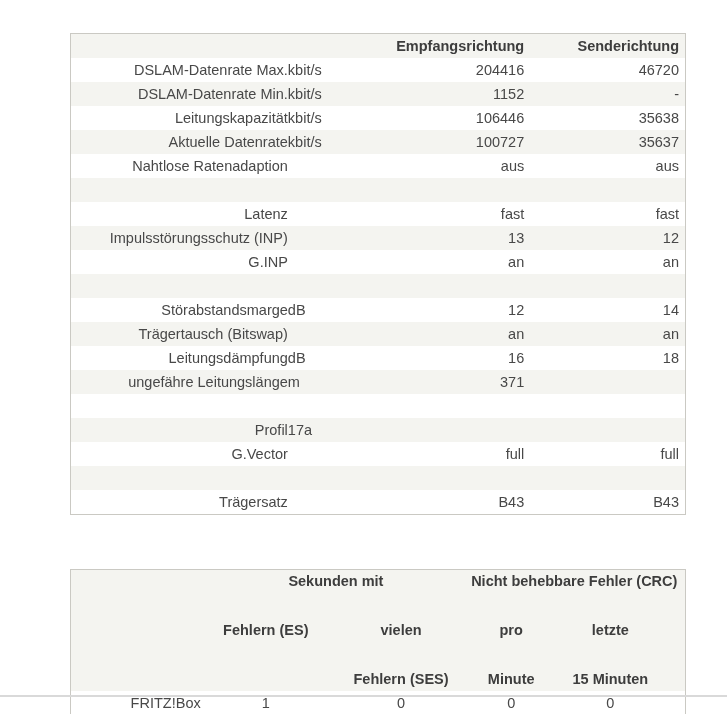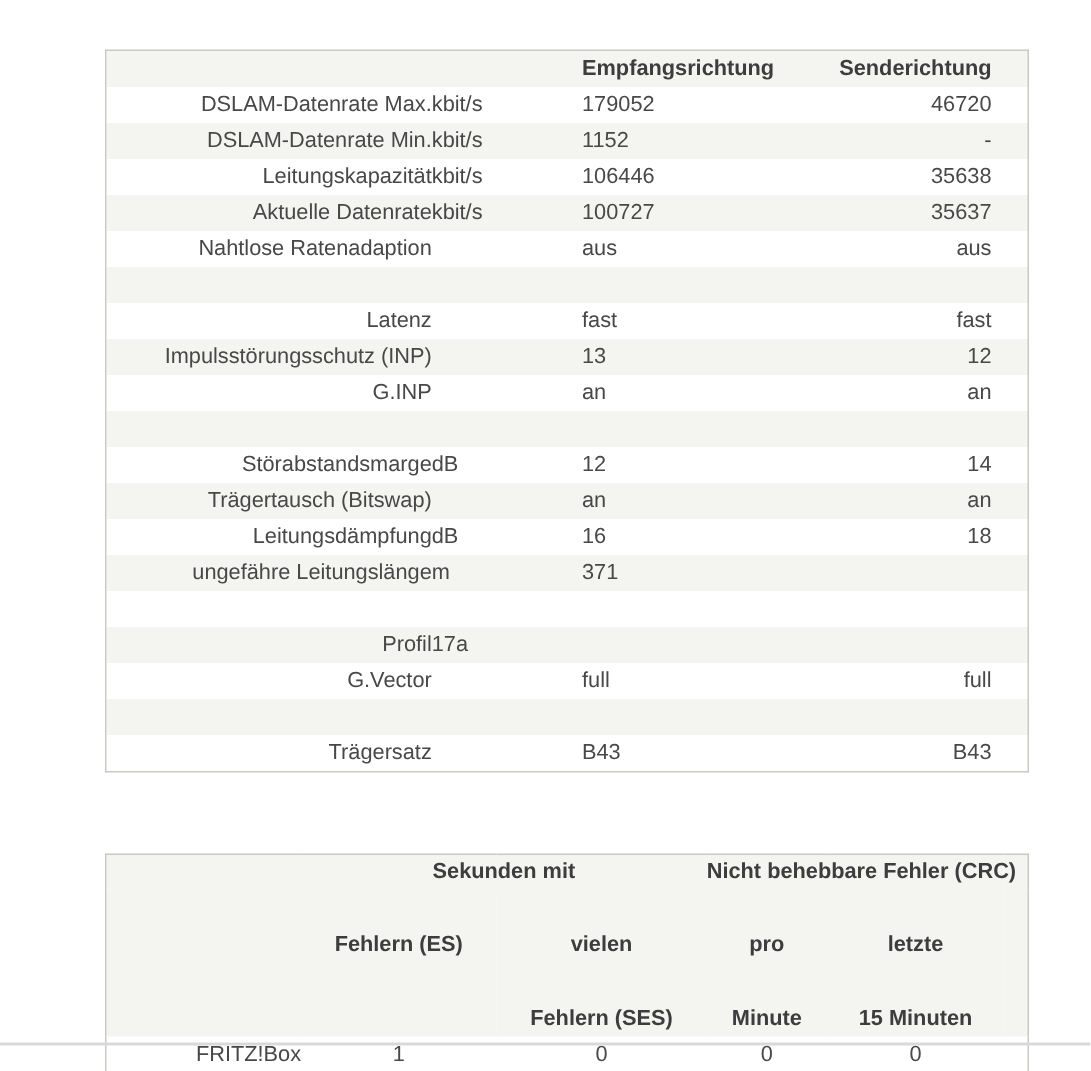--- a/index.html
+++ b/index.html
@@ -36,22 +36,22 @@
     font-weight: normal;
     white-space: nowrap;
     vertical-align: middle;
   }
   
   #dsl-table thead tr { background: var(--stripe, #f4f4f0); }
   #dsl-table tbody tr:nth-child(even) { background: var(--stripe, #f4f4f0); }
   #dsl-table th { font-weight: bold; color: var(--header_text, #3d3d3d); }
   .cell-label { text-align: right; padding-left: 5px; overflow: hidden; }
   .cell-unit  { text-align: left; overflow: hidden; }
-  .cell-rx    { text-align: left; padding-right: 10px; }
-  .cell-tx    { text-align: right; padding-right: 24px; }
+  .cell-rx    { text-align: right; padding-right: 10px; }
+  .cell-tx    { text-align: right; padding-right: 6px; }
   
   #error-table thead { background: var(--stripe, #f4f4f0); }
   #error-table th { font-weight: bold; color: var(--header_text, #3d3d3d); text-align: center; }
   #error-table tbody tr:nth-child(even) { background: var(--stripe, #f4f4f0); }
   .cell-center { text-align: center; }
   .grouprow th { height: 23px; line-height: 23px; }
   .subhead th { height: 48px; vertical-align: top; }
   .subhead .line { display: block; height: 24px; line-height: 24px; margin-top: 25px; }
   #page-divider {
     position: absolute;
@@ -75,21 +75,21 @@
       <th class="cell-label"></th>
       <th class="cell-unit"></th>
       <th class="cell-rx">Empfangsrichtung</th>
       <th class="cell-tx">Senderichtung</th>
     </tr>
   </thead>
   <tbody>
     <tr>
       <td class="cell-label">DSLAM-Datenrate Max.</td>
       <td class="cell-unit">kbit/s</td>
-      <td class="cell-rx">179052</td>
+      <td class="cell-rx">204416</td>
       <td class="cell-tx">46720</td>
     </tr>
     <tr>
       <td class="cell-label">DSLAM-Datenrate Min.</td>
       <td class="cell-unit">kbit/s</td>
       <td class="cell-rx">1152</td>
       <td class="cell-tx">-</td>
     </tr>
     <tr>
       <td class="cell-label">Leitungskapazität</td>

